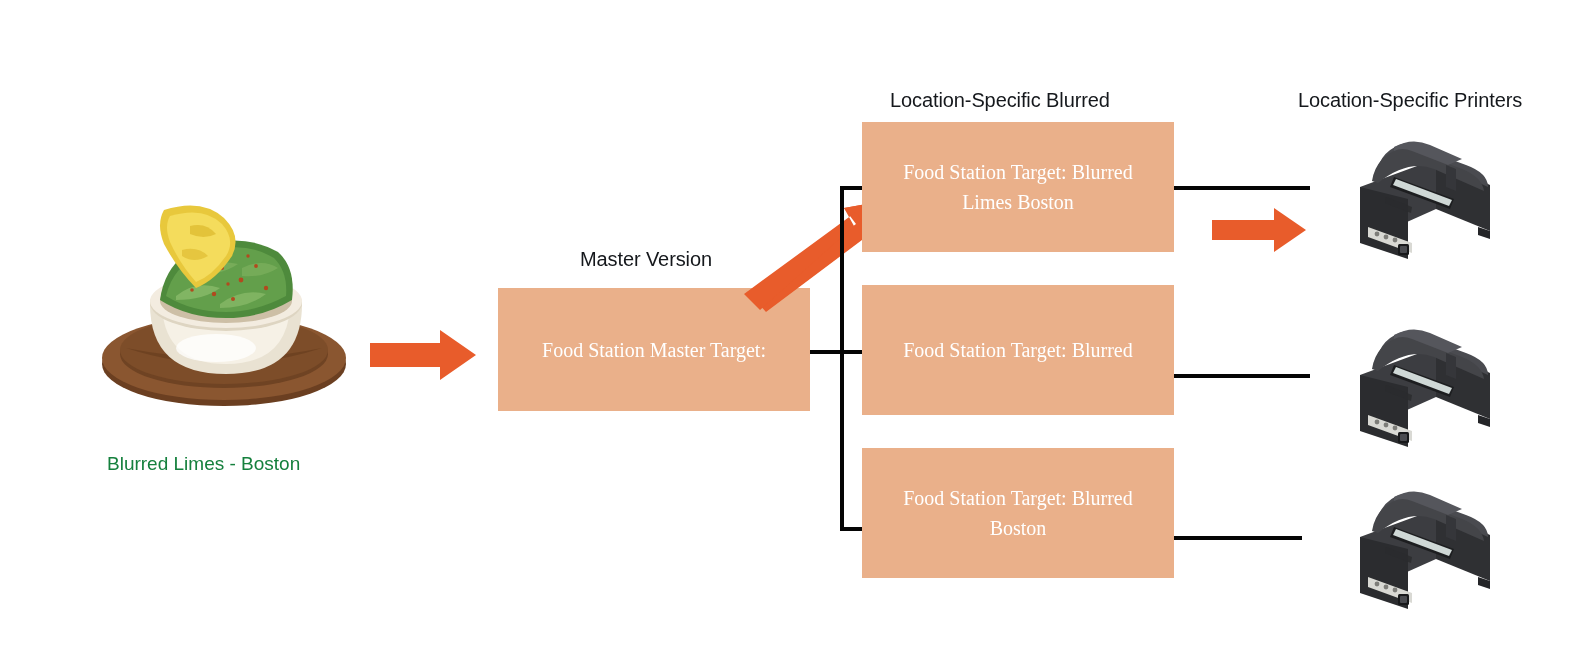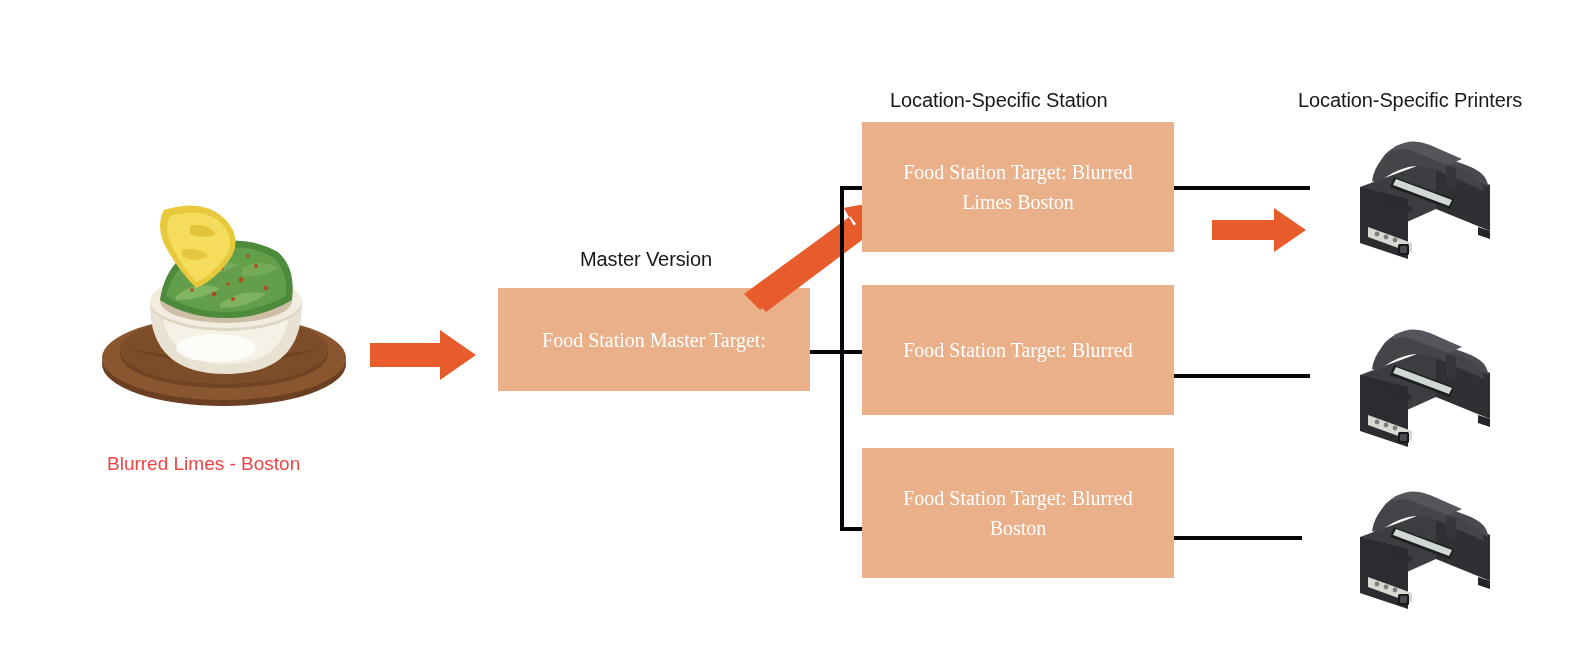--- a/index.html
+++ b/index.html
@@ -61,21 +61,21 @@
   }
 
   
   .arrow-wrap { position: absolute; }
   .arrow-wrap svg { display: block; }
 
   
   .caption {
     position: absolute;
     font-size: 19px;
-    color: #ef4444;
+    color: #15803d;
     white-space: nowrap;
     font-family: "Liberation Sans", sans-serif;
   }
 
   
   .printer { position: absolute; }
   .printer svg { display: block; }
 
   
   .dish { position: absolute; }
@@ -132,21 +132,21 @@
   <div class="caption" style="left:107px; top:453px;">Blurred Limes - Boston</div>
 
   <div class="arrow-wrap" style="left:370px; top:330px;">
     <svg width="106" height="50" viewBox="0 0 106 50" xmlns="http://www.w3.org/2000/svg">
       <path d="M0 13 L70 13 L70 0 L106 25 L70 50 L70 37 L0 37 Z" fill="#e85c2b"></path>
     </svg>
   </div>
 
   <div class="section-title" style="left:580px; top:248px;">Master Version</div>
 
-  <div class="box" style="left:498px; top:288px; width:312px; height:103px;">
+  <div class="box" style="left:498px; top:288px; width:312px; height:123px;">
     <div>
       <span>Food Station Master Target:</span>
     </div>
   </div>
 
   <div class="arrow-wrap" style="left:744px; top:196px;">
     <svg width="158" height="116" viewBox="0 0 158 116" xmlns="http://www.w3.org/2000/svg">
       <path d="M2 94 L22 116 L126 38 L140 56 L156 2 L100 12 L112 28 L10 104 Z" fill="#e85c2b"></path>
       <path d="M0 98 L112 16 L126 36 L156 2 L100 12 L110 30 L16 114 Z" fill="#e85c2b"></path>
     </svg>
@@ -155,21 +155,21 @@
   <div class="line-h" style="left:810px; top:350px; width:34px;"></div>
 
   <div class="line-v" style="left:840px; top:188px; height:343px;"></div>
 
   <div class="line-h" style="left:840px; top:186px; width:26px;"></div>
 
   <div class="line-h" style="left:840px; top:350px; width:26px;"></div>
 
   <div class="line-h" style="left:840px; top:527px; width:26px;"></div>
 
-  <div class="section-title" style="left:890px; top:89px;">Location-Specific Station</div>
+  <div class="section-title" style="left:890px; top:89px;">Location-Specific Blurred</div>
 
   <div class="box" style="left:862px; top:122px; width:312px; height:130px;">
     <div>
       <span>Food Station Target: Blurred</span>
       <span>Limes Boston</span>
     </div>
   </div>
 
   <div class="box" style="left:862px; top:285px; width:312px; height:130px;">
     <div>

